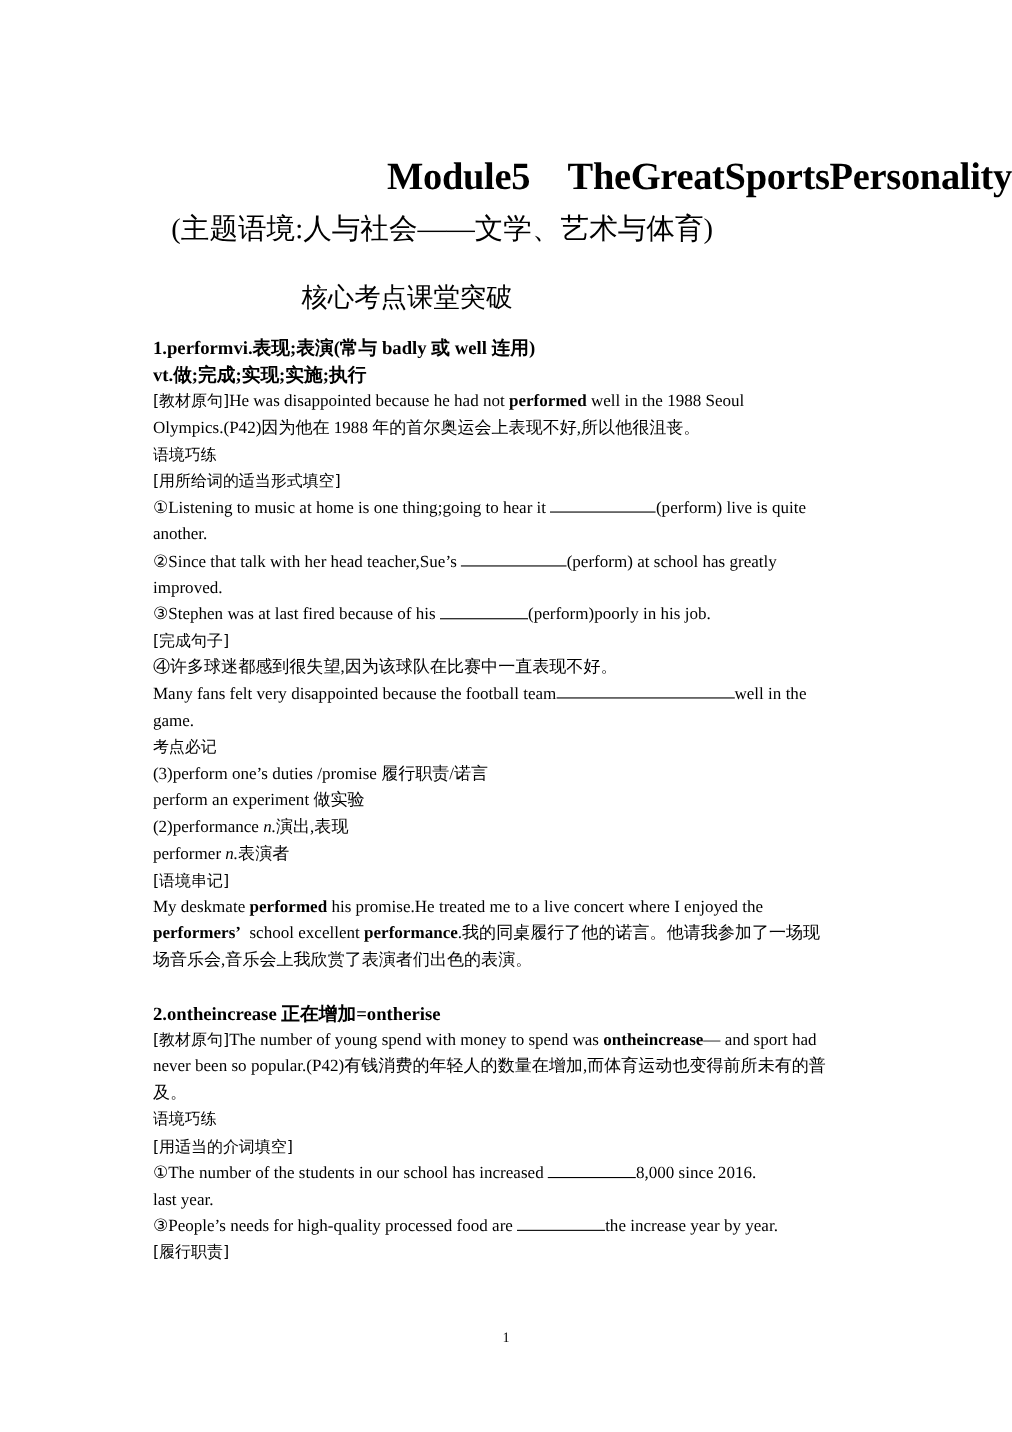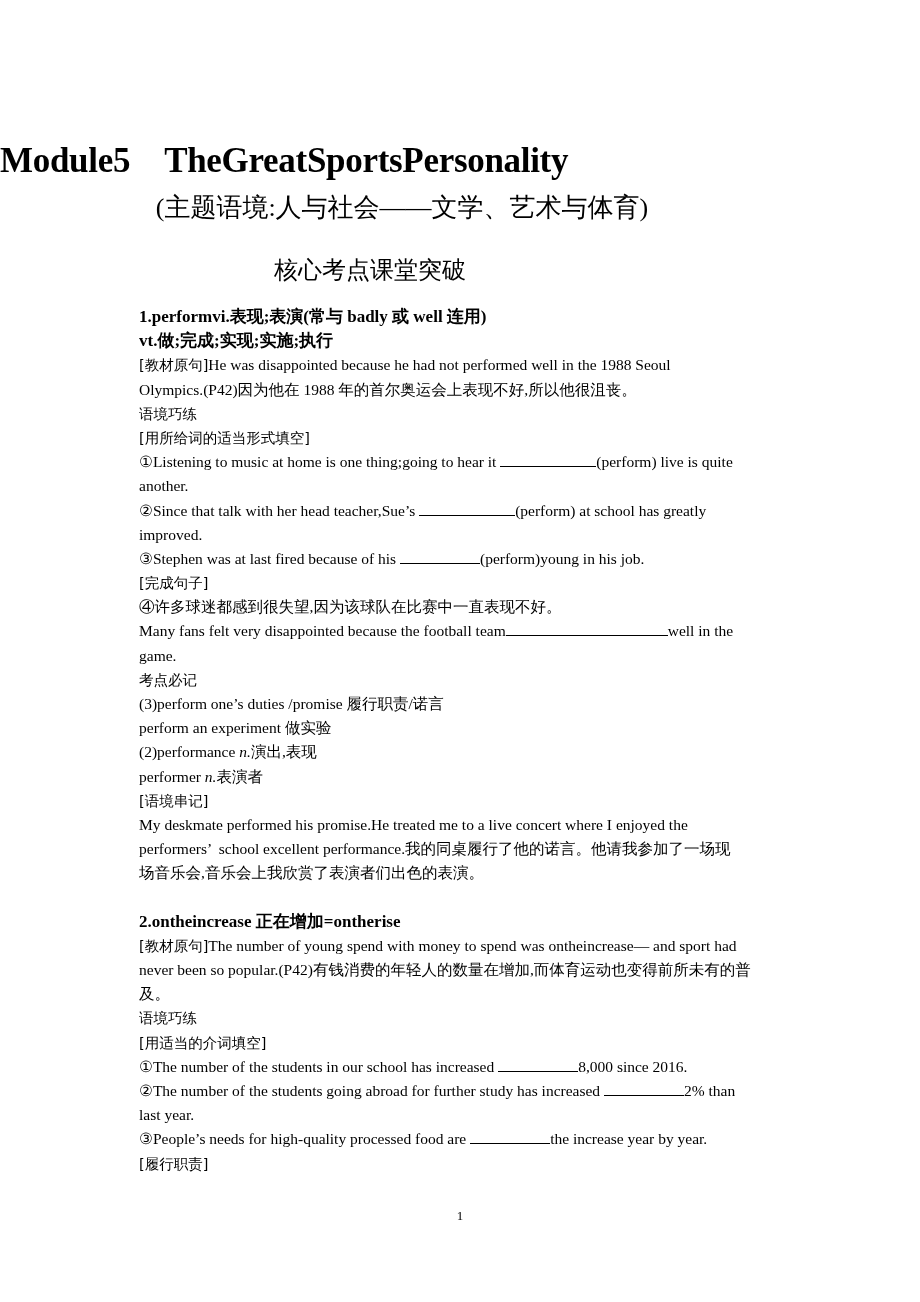--- a/index.html
+++ b/index.html
@@ -1,28 +1,28 @@
 <!DOCTYPE html>
 <html><head>
   <meta charset="utf-8">
   <style>
     html, body { margin: 0; padding: 0; background: #ffffff; }
     body { width: 920px; height: 1302px; position: relative; overflow: hidden; color: #000; }
     .page { position: absolute; left: 0; top: 0; width: 920px; height: 1302px; }
-    .title { position: absolute; left: 0; width: 920px; top: 140px; text-align: left;
+    .title { position: absolute; left: 0; width: 920px; top: 140px; text-align: right;
       font-family: "Liberation Serif", serif; font-weight: bold; font-size: 35px; line-height: 42px; letter-spacing: -0.3px; }
     .title .gap { display: inline-block; width: 34px; }
     .subtitle { position: absolute; left: 0; width: 804px; top: 190px; text-align: center;
       font-family: "Liberation Serif", serif; font-size: 26px; line-height: 36px; }
     .heading { position: absolute; left: 0; width: 740px; top: 252px; text-align: center;
       font-family: "DejaVu Sans", sans-serif; font-size: 24px; line-height: 36px; }
     .content { position: absolute; left: 139px; top: 305px; width: 645px;
       font-family: "Liberation Serif", serif; font-size: 15.5px; line-height: 24.2px; }
     .line { white-space: nowrap; height: 24.2px; }
-    .b { font-weight: normal; }
+    .b { font-weight: bold; }
     .sans { font-family: "DejaVu Sans", sans-serif; font-size: 14.5px; }
     .h1 { font-weight: bold; font-size: 17px; }
     .blank { display: inline-block; border-bottom: 1px solid #000; height: 14px; vertical-align: baseline; }
     .blank.thick { border-bottom-width: 1.5px; }
     .i { font-style: italic; }
     .spacer { height: 24.2px; }
     .pagenum { position: absolute; left: 0; width: 920px; top: 1208px; text-align: center;
       font-family: "Liberation Serif", serif; font-size: 13px; }
   </style>
 </head>
@@ -38,21 +38,21 @@
     <div class="line h1">1.performvi.表现;表演(常与 badly 或 well 连用)</div>
     <div class="line h1">vt.做;完成;实现;实施;执行</div>
     <div class="line"><span class="sans">[教材原句]</span><span>He was disappointed because he had not </span><span class="b">performed</span><span> well in the 1988 Seoul</span></div>
     <div class="line">Olympics.(P42)因为他在 1988 年的首尔奥运会上表现不好,所以他很沮丧。</div>
     <div class="line sans">语境巧练</div>
     <div class="line sans">[用所给词的适当形式填空]</div>
     <div class="line"><span>①Listening to music at home is one thing;going to hear it </span><span class="blank" style="width:96px"></span><span>(perform) live is quite</span></div>
     <div class="line">another.</div>
     <div class="line"><span>②Since that talk with her head teacher,Sue’s </span><span class="blank" style="width:96px"></span><span>(perform) at school has greatly</span></div>
     <div class="line">improved.</div>
-    <div class="line"><span>③Stephen was at last fired because of his </span><span class="blank thick" style="width:80px"></span><span>(perform)young in his job.</span></div>
+    <div class="line"><span>③Stephen was at last fired because of his </span><span class="blank thick" style="width:80px"></span><span>(perform)poorly in his job.</span></div>
     <div class="line sans">[完成句子]</div>
     <div class="line">④许多球迷都感到很失望,因为该球队在比赛中一直表现不好。</div>
     <div class="line"><span>Many fans felt very disappointed because the football team</span><span class="blank" style="width:162px"></span><span>well in the</span></div>
     <div class="line">game.</div>
     <div class="line sans">考点必记</div>
     <div class="line">(3)perform one’s duties /promise 履行职责/诺言</div>
     <div class="line">perform an experiment 做实验</div>
     <div class="line"><span>(2)performance </span><span class="i">n.</span><span>演出,表现</span></div>
     <div class="line"><span>performer </span><span class="i">n.</span><span>表演者</span></div>
     <div class="line sans">[语境串记]</div>
@@ -61,20 +61,19 @@
     <div class="line">场音乐会,音乐会上我欣赏了表演者们出色的表演。</div>
     <div class="spacer"></div>
 
     <div class="line h1">2.ontheincrease 正在增加=ontherise</div>
     <div class="line"><span class="sans">[教材原句]</span><span>The number of young spend with money to spend was </span><span class="b">ontheincrease</span><span>— and sport had</span></div>
     <div class="line">never been so popular.(P42)有钱消费的年轻人的数量在增加,而体育运动也变得前所未有的普</div>
     <div class="line">及。</div>
     <div class="line sans">语境巧练</div>
     <div class="line sans">[用适当的介词填空]</div>
     <div class="line"><span>①The number of the students in our school has increased </span><span class="blank" style="width:80px"></span><span>8,000 since 2016.</span></div>
-    <div class="line"><span>②The number of the students going abroad for further study has increased </span><span class="blank" style="width:80px"></span><span>2% than</span></div>
     <div class="line">last year.</div>
     <div class="line"><span>③People’s needs for high-quality processed food are </span><span class="blank" style="width:80px"></span><span>the increase year by year.</span></div>
     <div class="line sans">[履行职责]</div>
   </div>
 
   <div class="pagenum">1</div>
 </div>
 
 </body></html>

